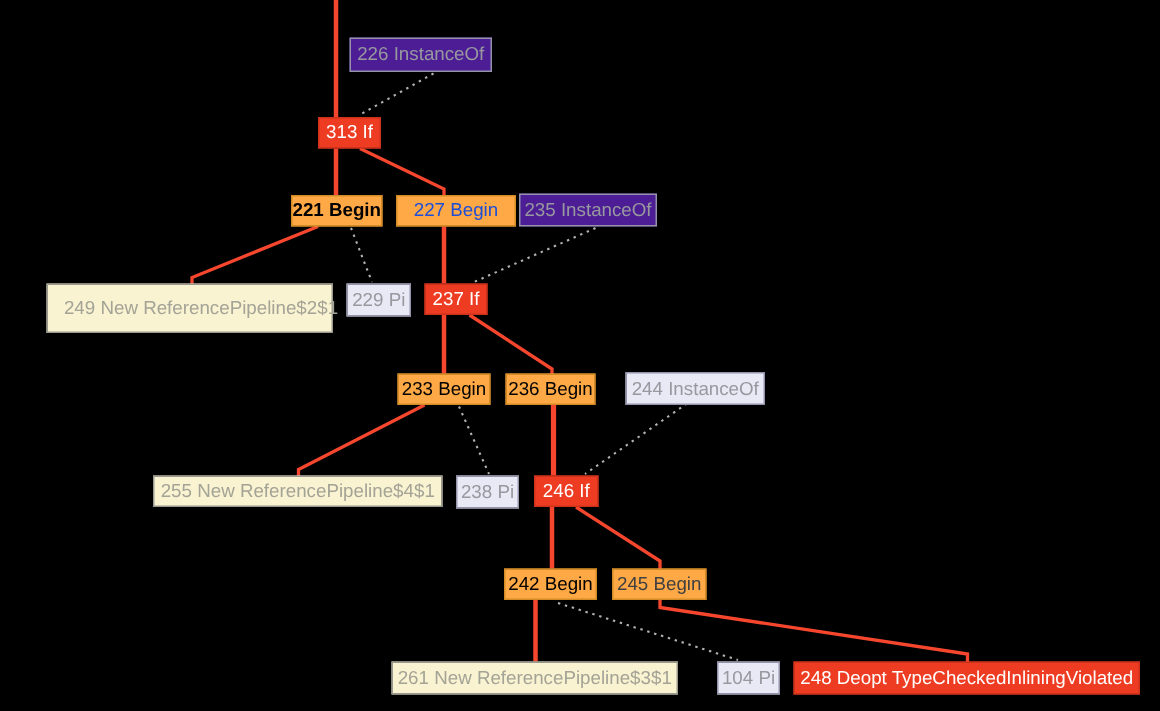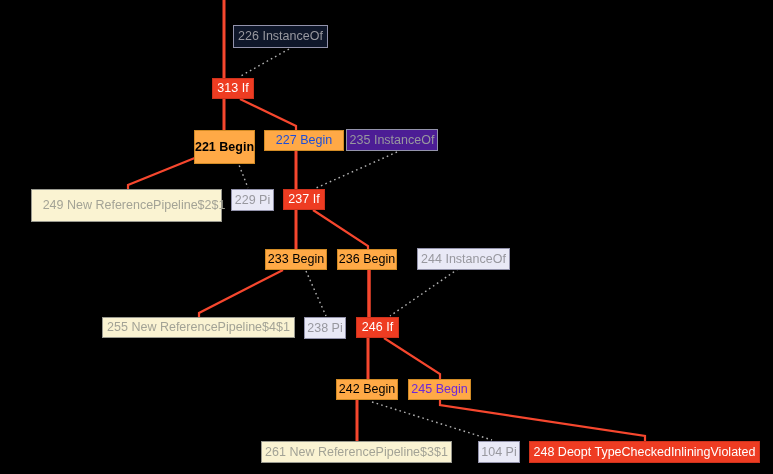--- a/index.html
+++ b/index.html
@@ -34,32 +34,32 @@
       <polyline points="357,400 357,441" fill="none" stroke="#f6472e" stroke-width="3"></polyline>
       <polyline points="440,400 440,405 645,436 645,442" fill="none" stroke="#f6472e" stroke-width="2.2"></polyline>
       <polyline points="289,49 239,77" fill="none" stroke="#b2b2b2" stroke-width="1.4" stroke-dasharray="1.6 3.2"></polyline>
       <polyline points="234,152 248,188" fill="none" stroke="#b2b2b2" stroke-width="1.4" stroke-dasharray="1.6 3.2"></polyline>
       <polyline points="397,152 316,188" fill="none" stroke="#b2b2b2" stroke-width="1.4" stroke-dasharray="1.6 3.2"></polyline>
       <polyline points="306,271 326,316" fill="none" stroke="#b2b2b2" stroke-width="1.4" stroke-dasharray="1.6 3.2"></polyline>
       <polyline points="458,269 390,316" fill="none" stroke="#b2b2b2" stroke-width="1.4" stroke-dasharray="1.6 3.2"></polyline>
       <polyline points="372,402 492,440" fill="none" stroke="#b2b2b2" stroke-width="1.4" stroke-dasharray="1.6 3.2"></polyline>
     </svg>
 
-<div class="node" style="left: 233px; top: 25px; width: 95px; height: 23px; background: #0f172a; border-color: rgb(147, 147, 171); color: rgb(152, 152, 159);">226 InstanceOf</div>
+<div class="node" style="left: 233px; top: 25px; width: 95px; height: 23px; background: #4c1d95; border-color: rgb(147, 147, 171); color: rgb(152, 152, 159);">226 InstanceOf</div>
     <div class="node" style="left: 212px; top: 78px; width: 42px; height: 21px; background: rgb(238, 60, 34); border-color: rgb(207, 50, 28); color: rgb(255, 255, 255);">313 If</div>
-    <div class="node selected" style="left: 194px; top: 130px; width: 61px; height: 34px; background: rgb(255, 169, 70); border-color: rgb(210, 139, 37); color: rgb(0, 0, 0);">221 Begin</div>
+    <div class="node selected" style="left: 194px; top: 130px; width: 61px; height: 21px; background: rgb(255, 169, 70); border-color: rgb(210, 139, 37); color: rgb(0, 0, 0);">221 Begin</div>
     <div class="node" style="left: 264px; top: 130px; width: 80px; height: 21px; background: rgb(255, 169, 70); border-color: rgb(210, 139, 37); color: #1d4ed8;">227 Begin</div>
     <div class="node" style="left: 346px; top: 129px; width: 92px; height: 22px; background: #4c1d95; border-color: rgb(147, 147, 171); color: rgb(152, 152, 159);">235 InstanceOf</div>
     <div class="node" style="left: 31px; top: 189px; width: 191px; height: 33px; background: rgb(250, 243, 210); border-color: rgb(153, 153, 143); color: rgb(163, 163, 150); padding-left: 15px;">249 New ReferencePipeline$2$1</div>
     <div class="node" style="left: 231px; top: 189px; width: 43px; height: 22px; background: rgb(233, 233, 246); border-color: rgb(147, 147, 171); color: rgb(152, 152, 159);">229 Pi</div>
     <div class="node" style="left: 283px; top: 189px; width: 42px; height: 21px; background: rgb(238, 60, 34); border-color: rgb(207, 50, 28); color: rgb(255, 255, 255);">237 If</div>
     <div class="node" style="left: 265px; top: 249px; width: 62px; height: 21px; background: rgb(255, 169, 70); border-color: rgb(210, 139, 37); color: rgb(0, 0, 0);">233 Begin</div>
     <div class="node" style="left: 337px; top: 249px; width: 60px; height: 21px; background: rgb(255, 169, 70); border-color: rgb(210, 139, 37); color: rgb(0, 0, 0);">236 Begin</div>
     <div class="node" style="left: 417px; top: 248px; width: 93px; height: 22px; background: rgb(233, 233, 246); border-color: rgb(147, 147, 171); color: rgb(152, 152, 159);">244 InstanceOf</div>
     <div class="node" style="left: 102px; top: 317px; width: 193px; height: 21px; background: rgb(250, 243, 210); border-color: rgb(153, 153, 143); color: rgb(163, 163, 150);">255 New ReferencePipeline$4$1</div>
     <div class="node" style="left: 304px; top: 317px; width: 42px; height: 22px; background: rgb(233, 233, 246); border-color: rgb(147, 147, 171); color: rgb(152, 152, 159);">238 Pi</div>
     <div class="node" style="left: 356px; top: 317px; width: 43px; height: 21px; background: rgb(238, 60, 34); border-color: rgb(207, 50, 28); color: rgb(255, 255, 255);">246 If</div>
     <div class="node" style="left: 336px; top: 379px; width: 62px; height: 21px; background: rgb(255, 169, 70); border-color: rgb(210, 139, 37); color: rgb(0, 0, 0);">242 Begin</div>
-    <div class="node" style="left: 408px; top: 379px; width: 63px; height: 21px; background: rgb(255, 169, 70); border-color: rgb(210, 139, 37); color: #6d28d9;">245 Begin</div>
+    <div class="node" style="left: 408px; top: 379px; width: 63px; height: 21px; background: rgb(255, 169, 70); border-color: rgb(210, 139, 37); color: #404040;">245 Begin</div>
     <div class="node" style="left: 261px; top: 441px; width: 191px; height: 22px; background: rgb(250, 243, 210); border-color: rgb(153, 153, 143); color: rgb(163, 163, 150);">261 New ReferencePipeline$3$1</div>
     <div class="node" style="left: 478px; top: 441px; width: 42px; height: 22px; background: rgb(233, 233, 246); border-color: rgb(147, 147, 171); color: rgb(152, 152, 159);">104 Pi</div>
     <div class="node" style="left: 529px; top: 441px; width: 231px; height: 22px; background: rgb(238, 60, 34); border-color: rgb(207, 50, 28); color: rgb(255, 255, 255);">248 Deopt TypeCheckedInliningViolated</div>
   </div>
 
 </body></html>

